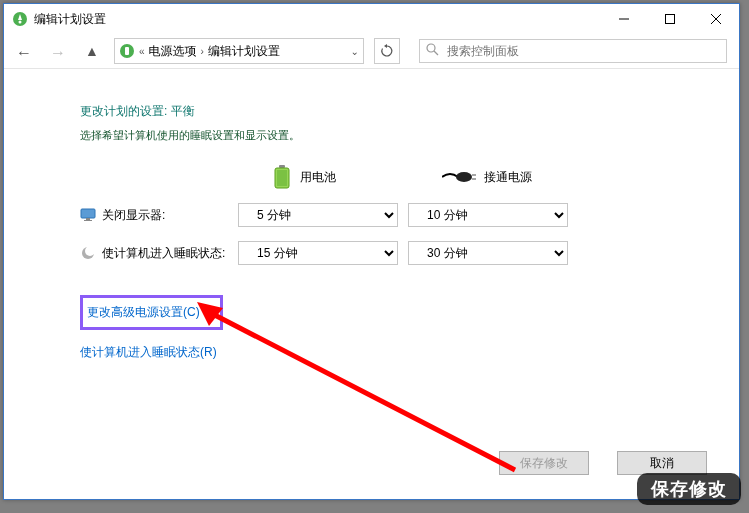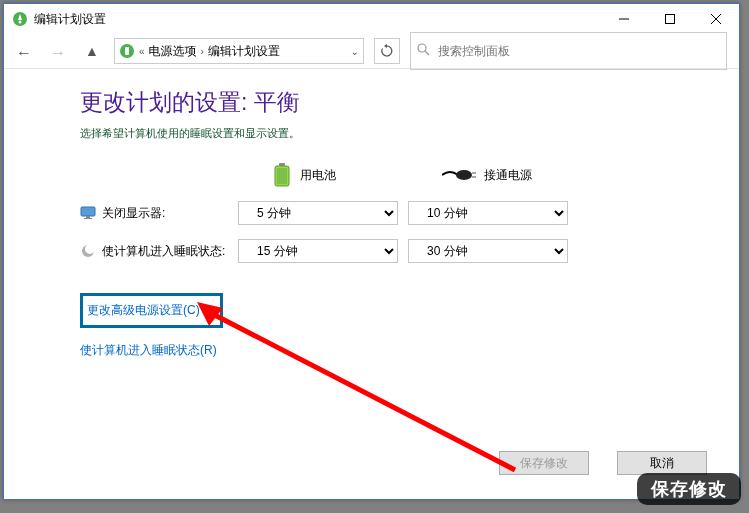--- a/index.html
+++ b/index.html
@@ -94,46 +94,48 @@
   height: 26px;
   border: 1px solid #ccc;
   display: flex;
   align-items: center;
   justify-content: center;
   cursor: pointer;
   color: #555;
 }
 .search-box {
   flex: 1;
-  height: 38px;
+  height: 24px;
   border: 1px solid #ccc;
   display: flex;
   align-items: center;
   padding: 0 6px;
   gap: 6px;
   color: #888;
   margin-right: 4px;
+  margin-left: 9px;
 }
 .search-icon { font-size: 13px; color: #888; }
 .search-input {
   border: none;
   outline: none;
   flex: 1;
   font-size: 12px;
   color: #333;
   font-family: inherit;
 }
 .divider { height: 1px; background: #e5e5e5; }
 .content {
   padding: 18px 0 0 76px;
 }
 .heading {
-  font-size: 23px;
-  color: #4c1d95;
+  font-size: 12px;
+  color: #0f766e;
   margin-bottom: 8px;
+  margin-top: 16px;
 }
 .subtext {
   font-size: 11px;
   color: #14532d;
   margin-bottom: 22px;
 }
 .grid {
   display: grid;
   grid-template-columns: 158px 170px 170px;
   row-gap: 14px;
@@ -158,21 +160,21 @@
   height: 24px;
   border: 1px solid #c6c6c6;
   background: #fff;
   font-family: inherit;
   font-size: 12px;
   padding: 0 14px;
   cursor: pointer;
 }
 .links { margin-top: 30px; }
 .link-box {
-  border: 3px solid #0369a1;
+  border: 3px solid #8b5cf6;
   display: inline-block;
   padding: 6px 20px 6px 4px;
   position: relative;
 }
 .link {
   color: #0066cc;
   cursor: pointer;
   display: inline-block;
 }
 .link.restore { margin-top: 14px; }

